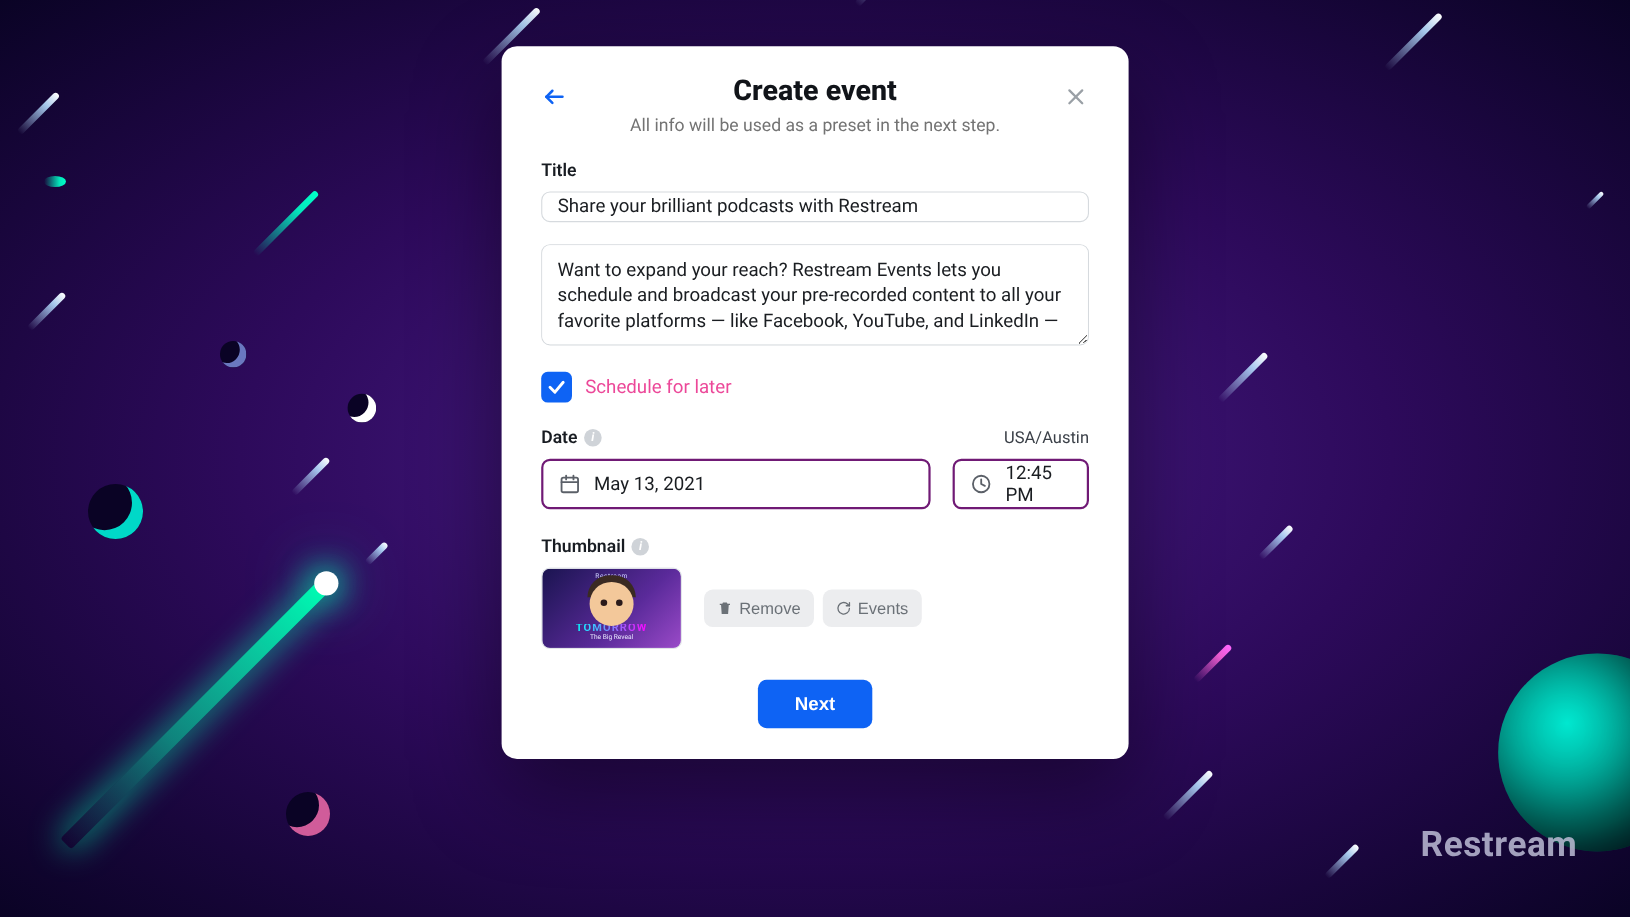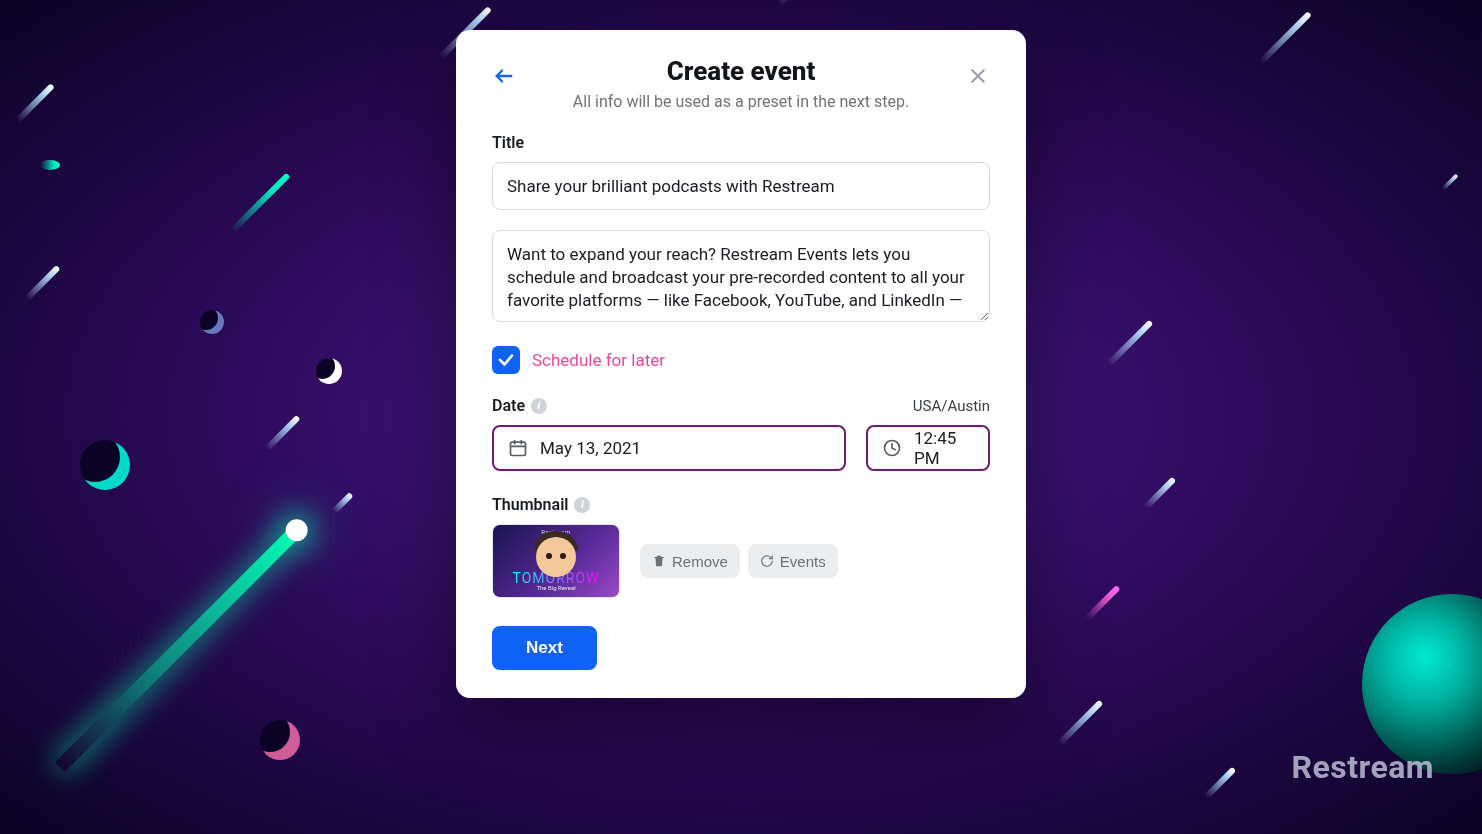--- a/index.html
+++ b/index.html
@@ -80,21 +80,21 @@
       font-size: 32px;
       font-weight: 700;
       letter-spacing: 0.5px;
       opacity: 0.85;
     }
 
     
     .modal {
       position: absolute;
       left: 50%;
-      top: 30px;
+      top: 42px;
       transform: translateX(-50%);
       width: 570px;
       background: #ffffff;
       border-radius: 14px;
       padding: 26px 36px 28px;
       box-shadow: 0 30px 80px rgba(0,0,0,0.45);
     }
 
     .modal-header {
       position: relative;
@@ -169,21 +169,21 @@
     .text-input, .textarea {
       width: 100%;
       border: 1px solid #d6dade;
       border-radius: 8px;
       padding: 12px 14px;
       font-size: 17px;
       color: #1a1d21;
       font-family: inherit;
       outline: none;
     }
-    .text-input{ height:48px; }
+    .text-input{ height:28px; }
 
     .textarea {
       height: 92px;
       resize: vertical;
       line-height: 1.35;
     }
 
     .section { margin-bottom: 20px; }
 
     .checkbox-row {
@@ -277,21 +277,21 @@
       position:absolute; top:6px; left:50%; transform:translateX(-50%);
       width:44px;height:20px;
       background:#3a2a22;
       border-radius:22px 22px 0 0;
     }
     .thumb-top{
       position:absolute; top:3px; left:0; right:0; text-align:center;
       font-size:6px; color:#cfd3ff; letter-spacing:0.5px;
     }
     .thumb-tom{
-      font-size:14px; font-weight:400;
+      font-size:10px; font-weight:700;
       background:linear-gradient(90deg,#00ffff,#ff00ff);
       background-clip:text; -webkit-background-clip:text; color:transparent;
       letter-spacing:1px; line-height:1;
     }
     .thumb-sub{font-size:6px;color:#e8e8ff;line-height:1;}
 
     .chip-btn {
       background: #ecedef;
       border-radius: 8px;
       height: 34px;
@@ -300,21 +300,21 @@
       align-items: center;
       gap: 6px;
       color: #6b7177;
       font-size: 15px;
       cursor: pointer;
       border:none;
     }
 
     .footer-row {
       display: flex;
-      justify-content: flex-start;
+      justify-content: center;
       margin-top: 28px;
     }
 
     .primary-btn {
       background: #0e63f4;
       color: #fff;
       border: none;
       border-radius: 8px;
       height: 44px;
       padding: 0 34px;

